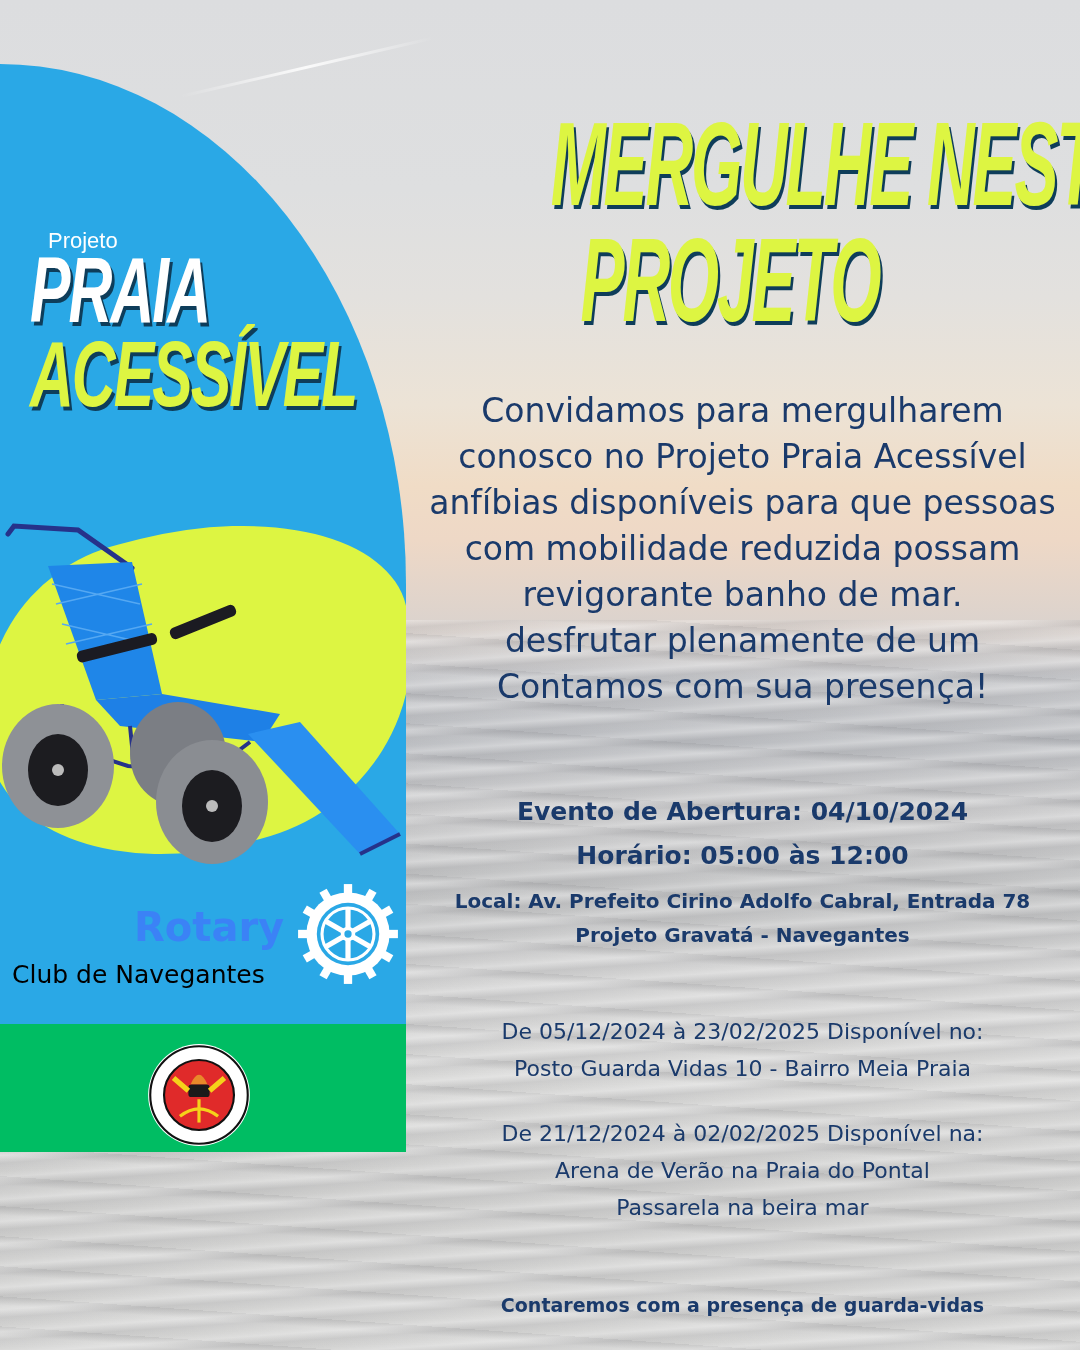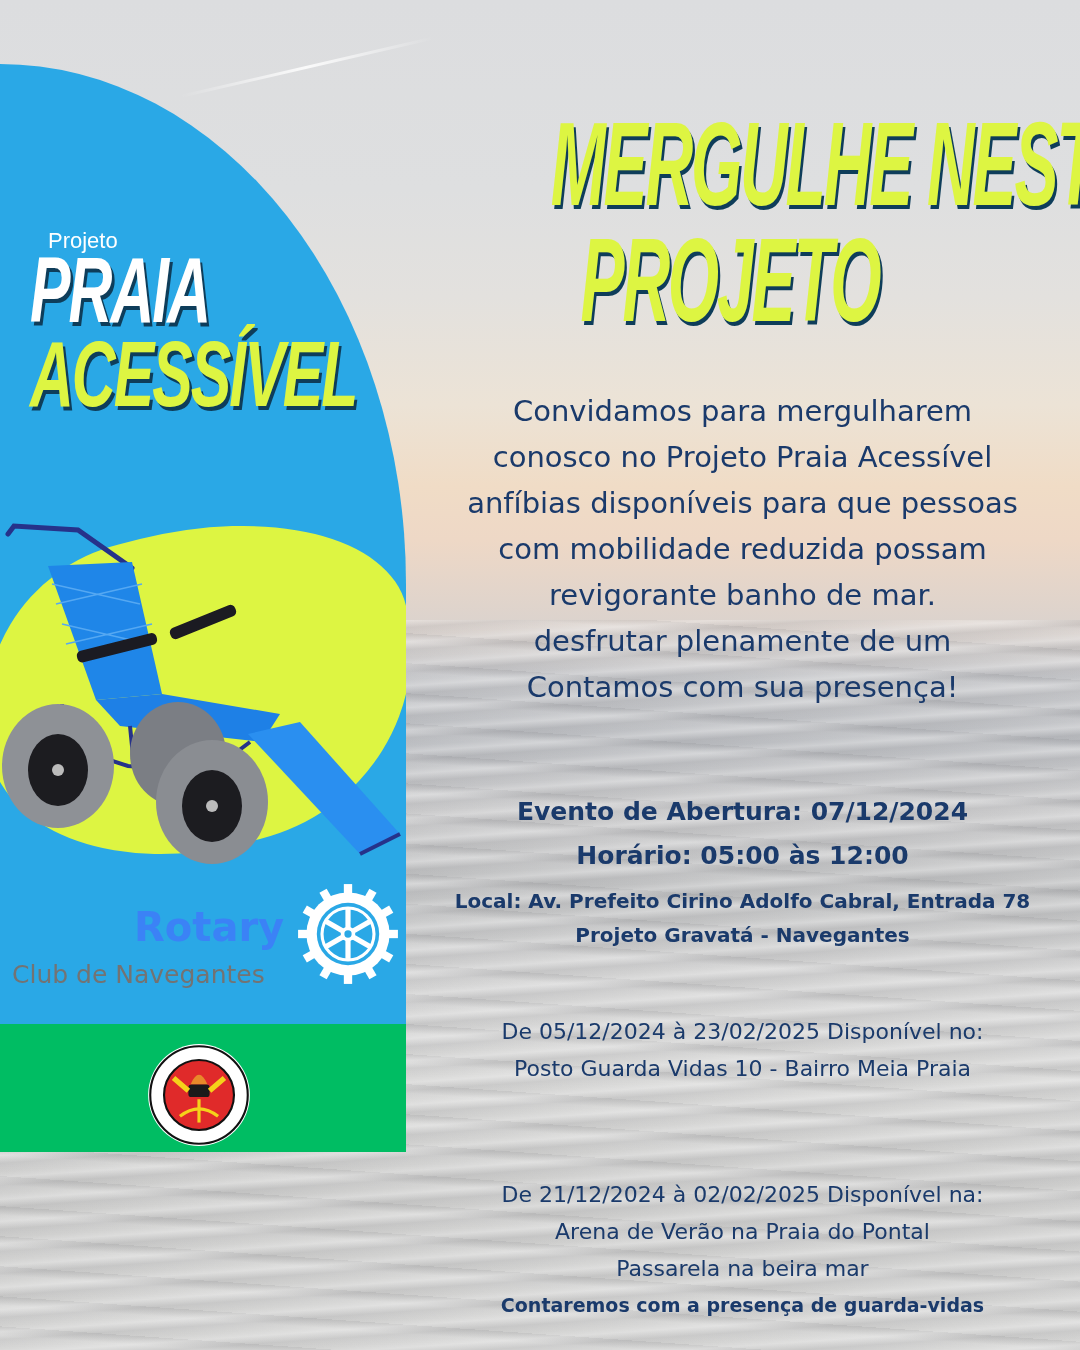--- a/index.html
+++ b/index.html
@@ -63,44 +63,44 @@
     transform: rotate(-14deg);
   }
   .chair { position: absolute; left: 0; top: 440px; width: 406px; height: 380px; }
 
   .rotary-word {
     position: absolute; left: 134px; top: 840px;
     font-family: "DejaVu Sans", sans-serif; font-weight: 700; font-size: 40px; color: #3b82f6;
   }
   .rotary-club {
     position: absolute; left: 12px; top: 896px;
-    font-family: "DejaVu Sans", sans-serif; font-size: 25px; color: #737373;
+    font-family: "DejaVu Sans", sans-serif; font-size: 25px; color: #000000;
   }
   .rotary-wheel { position: absolute; left: 296px; top: 818px; width: 104px; height: 104px; }
   .bombeiros { position: absolute; left: 146px; top: 978px; width: 106px; height: 106px; }
 
   
   .headline {
     position: absolute; left: 410px; top: 106px; width: 640px;
     text-align: center;
     font-family: "Liberation Sans", sans-serif; font-weight: 700; font-style: italic;
     color: #ddf542; font-size: 118px; line-height: 116px; letter-spacing: -4px;
     text-shadow: 4px 4px 0 #0e3d5a;
   }
   .headline span { display: block; transform: scaleX(0.56); transform-origin: center top; white-space: nowrap; }
 
   .text-col { position: absolute; left: 410px; width: 665px; text-align: center; color: #1a3a6b; }
-  .intro { top: 388px; font-size: 29px; line-height: 46px; text-align: center; }
+  .intro { top: 388px; font-size: 33px; line-height: 46px; text-align: center; }
   .intro span { display: block; white-space: nowrap; }
   .event { top: 790px; font-weight: 700; font-size: 25px; line-height: 44px; }
   .event span { display: block; }
   .local { top: 884px; font-weight: 700; font-size: 20px; line-height: 34px; }
   .local span { display: block; white-space: nowrap; }
   .avail1 { top: 1013px; font-size: 22px; line-height: 37px; }
-  .avail2 { top: 1176px; font-size: 22px; line-height: 37px; }
+  .avail2 { top: 1115px; font-size: 22px; line-height: 37px; }
   .avail1 span, .avail2 span { display: block; white-space: nowrap; }
   .closing { top: 1290px; font-weight: 700; font-size: 19px; line-height: 30px; }
 </style>
 </head>
 <body>
 
 <div class="waves"></div>
 <div class="contrail"></div>
 
 <div class="left-panel">
@@ -196,21 +196,21 @@
   <span>Convidamos para mergulharem</span>
   <span>conosco no Projeto Praia Acessível</span>
   <span>anfíbias disponíveis para que pessoas</span>
   <span>com mobilidade reduzida possam</span>
   <span>revigorante banho de mar.</span>
   <span>desfrutar plenamente de um</span>
   <span>Contamos com sua presença!</span>
 </div>
 
 <div class="text-col event">
-  <span>Evento de Abertura: 07/12/2024</span>
+  <span>Evento de Abertura: 04/10/2024</span>
   <span>Horário: 05:00 às 12:00</span>
 </div>
 <div class="text-col local">
   <span>Local: Av. Prefeito Cirino Adolfo Cabral, Entrada 78</span>
   <span>Projeto Gravatá - Navegantes</span>
 </div>
 
 <div class="text-col avail1">
   <span>De 05/12/2024 à 23/02/2025 Disponível no:</span>
   <span>Posto Guarda Vidas 10 - Bairro Meia Praia</span>

